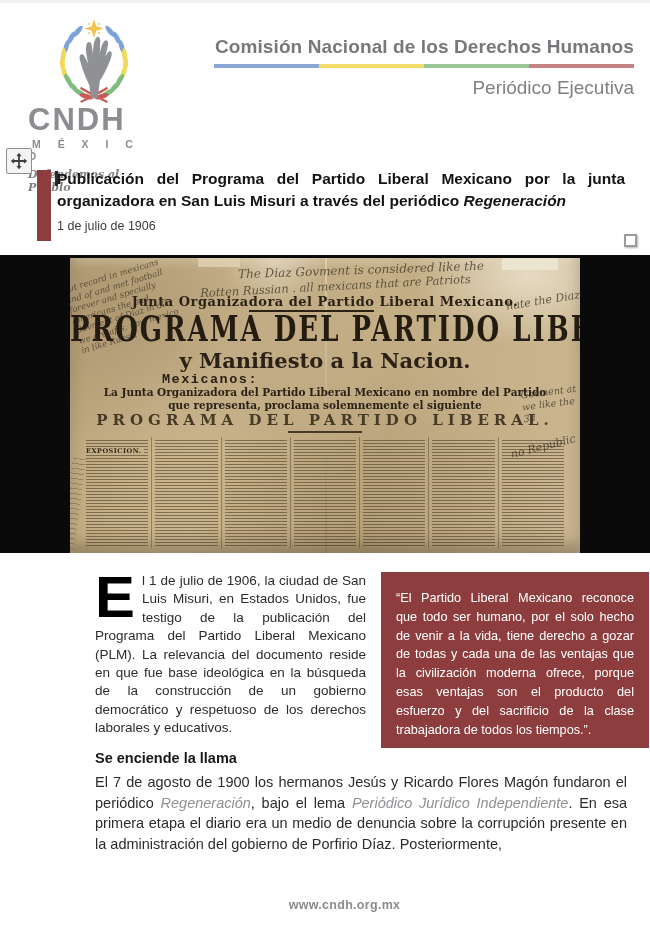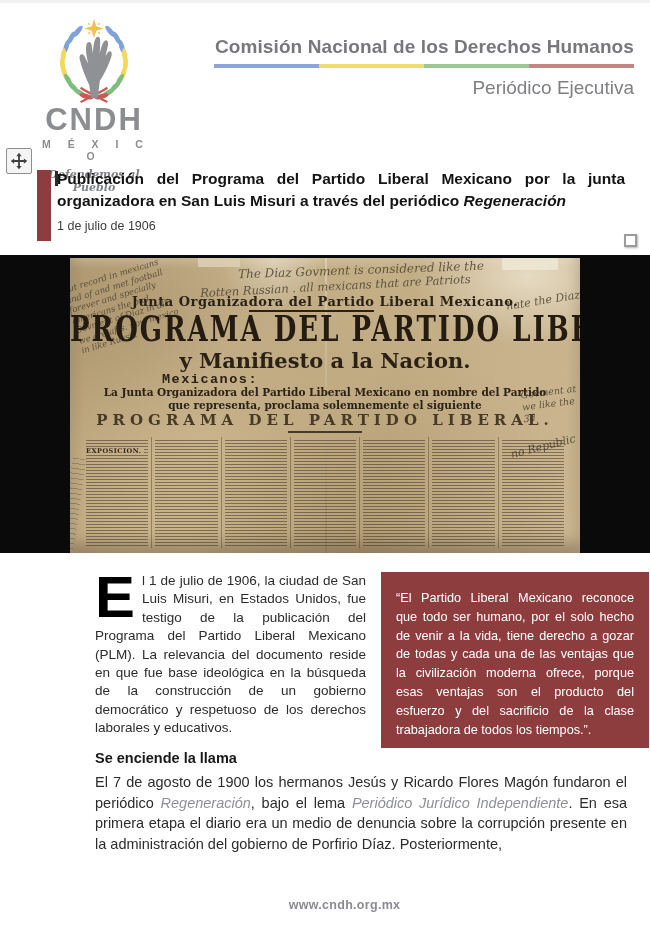--- a/index.html
+++ b/index.html
@@ -2,21 +2,21 @@
 <html><head>
 <meta charset="utf-8">
 <style>
   * { margin:0; padding:0; box-sizing:border-box; }
   html,body { background:#ffffff; }
   body { font-family:"Liberation Sans", sans-serif; }
   .page { position:relative; width:650px; height:934px; background:#fff; overflow:hidden; margin:0 auto; }
   .top-strip { position:absolute; top:0; left:0; right:0; height:3px; background:#f1f1f1; }
 
   
-  .logo { position:absolute; left:28px; top:18px; width:132px; text-align:center; }
+  .logo { position:absolute; left:28px; top:18px; width:132px; text-align:left; }
   .logo svg { display:block; margin:0 auto; }
   .logo-acronym { font-size:31px; font-weight:800; letter-spacing:2px; color:#8b8d90; line-height:30px; margin-top:1px; }
   .logo-country { font-size:10.5px; font-weight:700; letter-spacing:7px; color:#8b8d90; margin-top:3px; text-indent:4px; }
   .logo-motto { font-family:"DejaVu Serif", serif; font-style:italic; font-weight:700; font-size:11px; color:#7e8083; margin-top:6px; }
 
   .header-right { position:absolute; top:36px; right:16px; width:420px; text-align:right; }
   .org-name { font-size:19px; font-weight:700; color:#77787b; letter-spacing:0.1px; }
   .underline { display:flex; width:100%; height:4px; margin-top:6px; }
   .underline div { flex:1; height:100%; }
   .department { font-size:19px; font-weight:400; color:#7f8083; margin-top:9px; }

